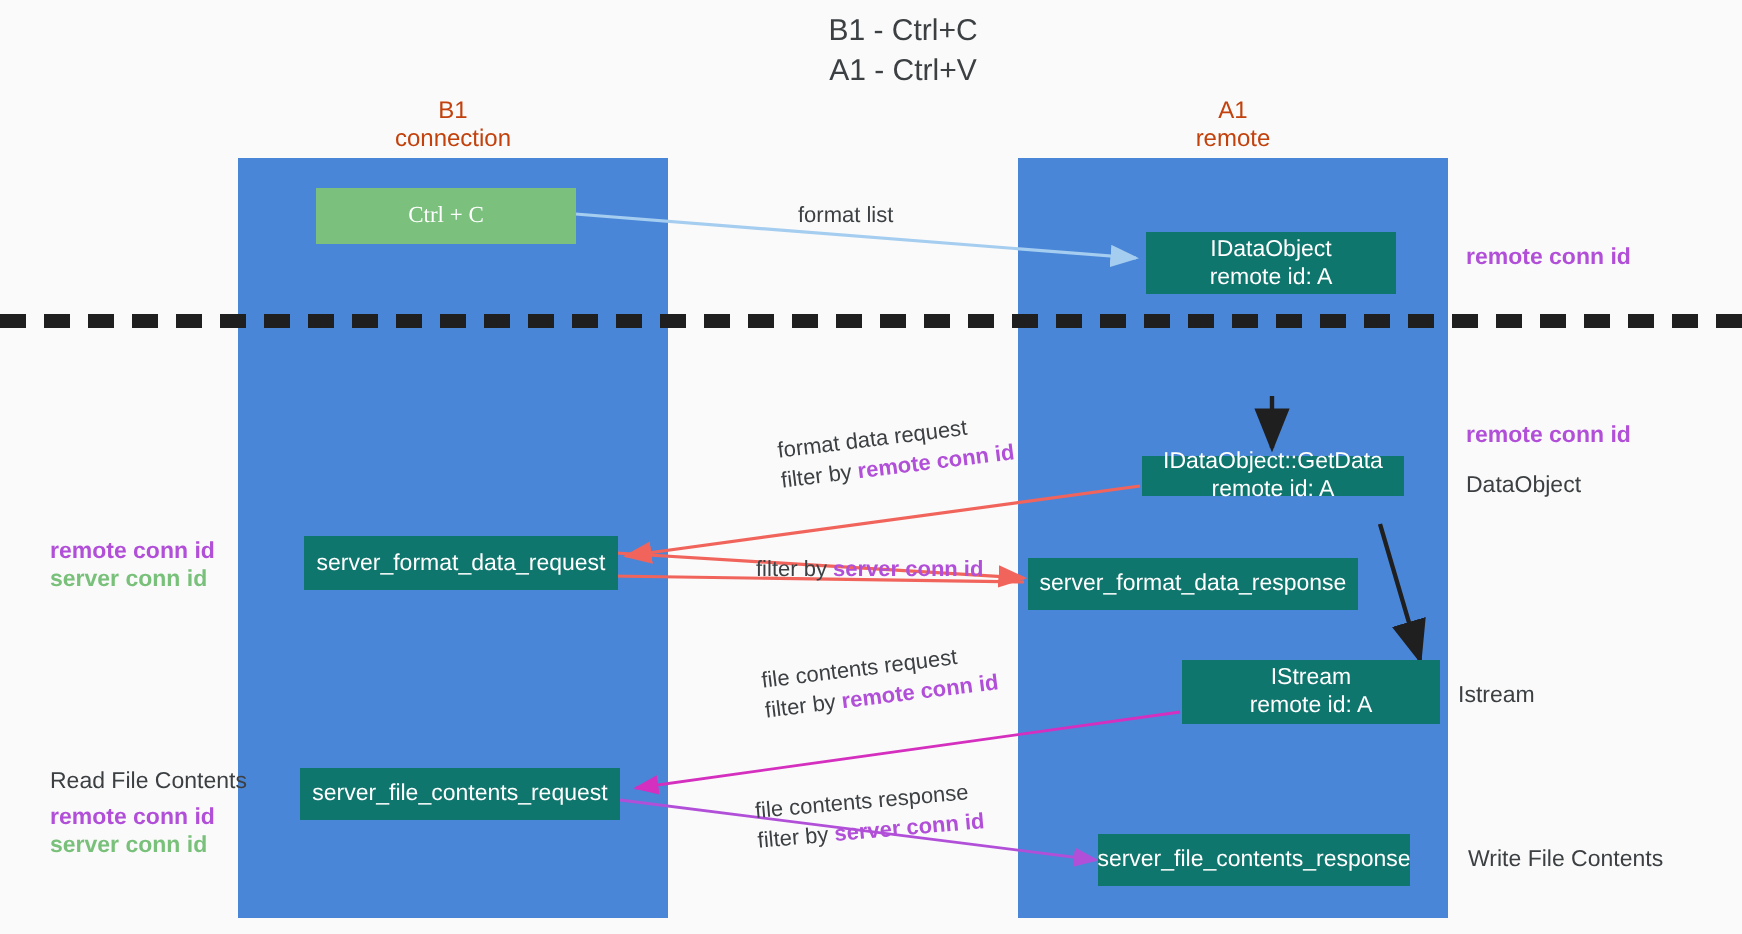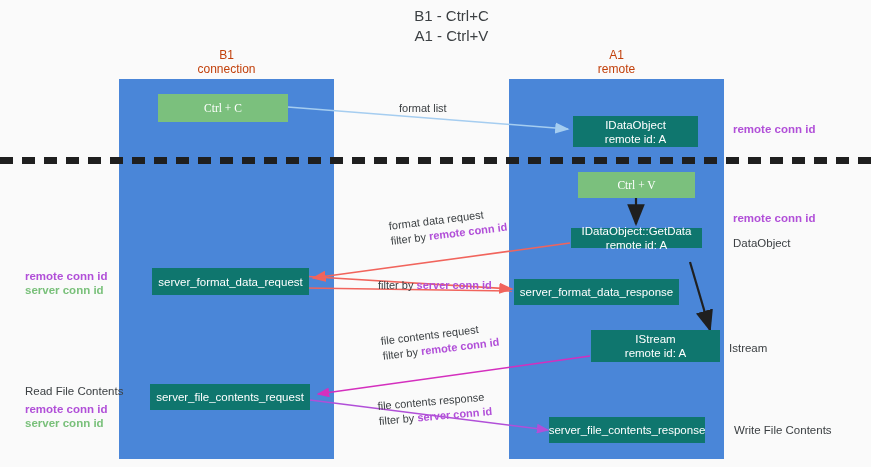--- a/index.html
+++ b/index.html
@@ -135,21 +135,20 @@
     <line x1="310" y1="400" x2="548" y2="430" stroke="#b14fd8" stroke-width="1.4" marker-end="url(#ah-purple)"></line>
   </svg>
 
   <div class="abs" id="divider"></div>
 
   <div class="abs box green" style="left:158px; top:94px; width:130px; height:28px;">Ctrl + C</div>
 
   <div class="abs box orange" style="left:573px; top:116px; width:125px; height:31px;">IDataObject
 remote id: A</div>
 
-  <div class="abs box green" style="left:578px; top:172px; width:117px; height:26px;">Ctrl + V</div>
 
   <div class="abs box orange" style="left:571px; top:228px; width:131px; height:20px;">IDataObject::GetData
 remote id: A</div>
 
   <div class="abs box orange" style="left:514px; top:279px; width:165px; height:26px;">server_format_data_response</div>
 
   <div class="abs box orange" style="left:152px; top:268px; width:157px; height:27px;">server_format_data_request</div>
 
   <div class="abs box orange" style="left:591px; top:330px; width:129px; height:32px;">IStream
 remote id: A</div>

